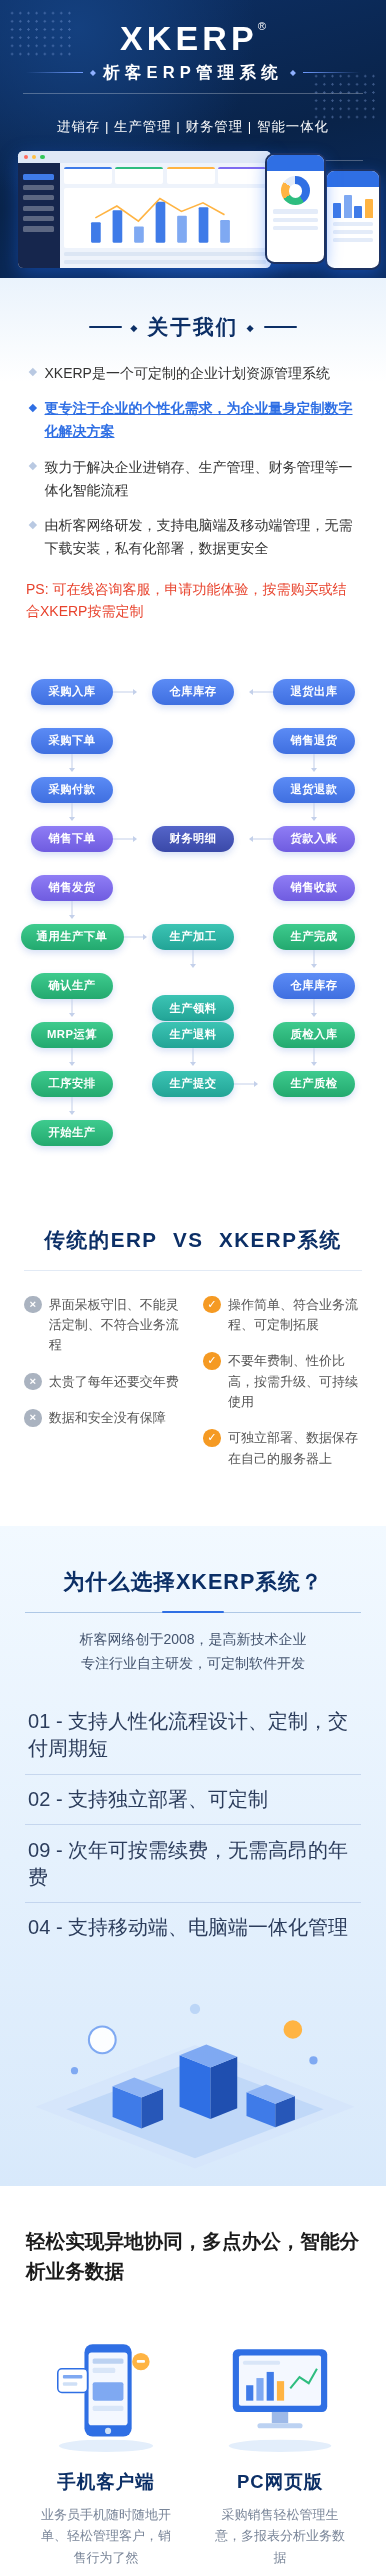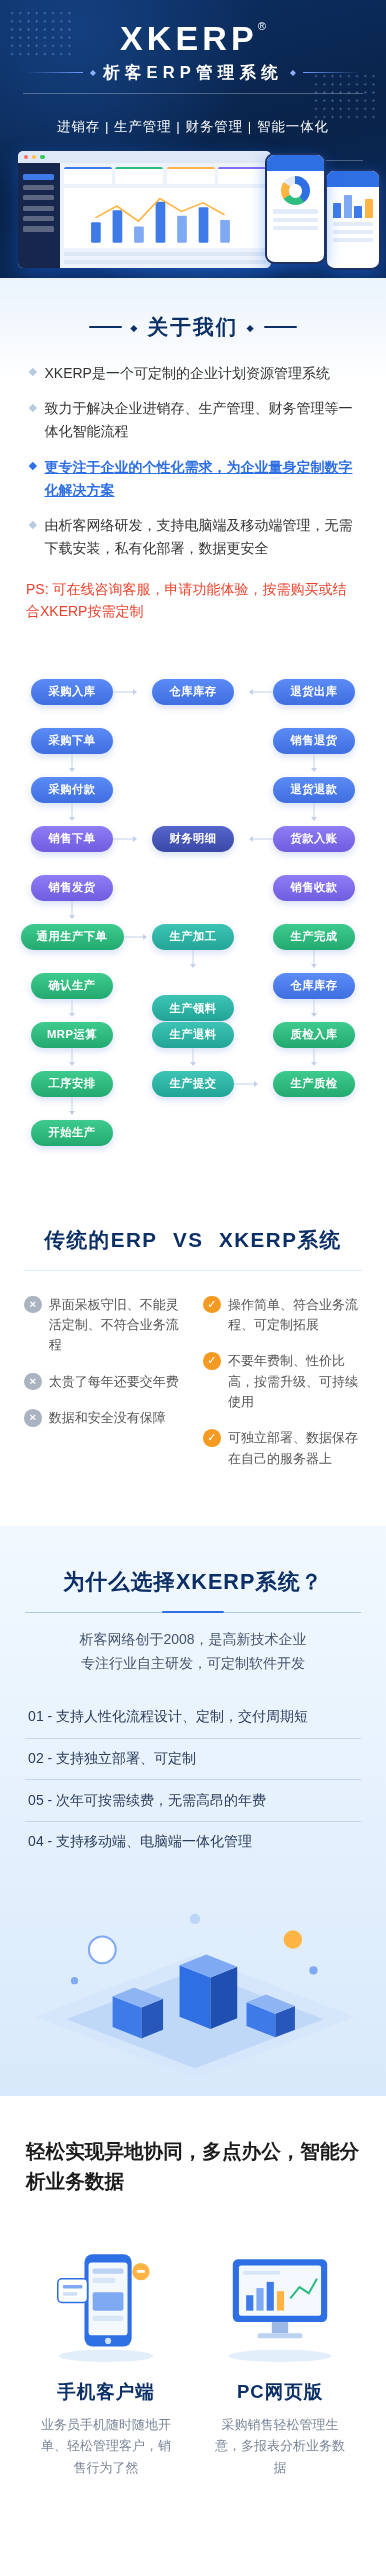--- a/index.html
+++ b/index.html
@@ -134,21 +134,21 @@
   .vs-icon.check { background:#f59a23; }
 
   
   .why { background:linear-gradient(180deg,#f2f9ff 0%, #d8e9fb 100%); padding:41px 25px 0; text-align:center; }
   .why-title { font-size:21.6px; color:#0c2f66; font-weight:bold; letter-spacing:1px; }
   .why-divider { height:0.5px; background:#aec8e6; margin:15.5px 0 14.4px; position:relative; }
   .why-divider::after { content:""; position:absolute; left:50%; top:-1px; transform:translateX(-50%);
                         width:62px; height:2.1px; background:#2f6fe4; border-radius:1px; }
   .why-sub { font-size:14px; color:#44546e; line-height:1.75; }
   .why-list { margin-top:21.6px; text-align:left; }
-  .why-item { font-size:14px; color:#2c3d5c; padding:11.3px 3.1px; border-bottom:0.5px solid rgba(110,145,200,.28); }
+  .why-item { font-size:20px; color:#2c3d5c; padding:11.3px 3.1px; border-bottom:0.5px solid rgba(110,145,200,.28); }
   .why-item:last-child { border-bottom:none; }
   .why-illus { margin-top:25px; }
 
   
   .ribbon-wrap { position:relative; background:linear-gradient(180deg,#d8e9fb 0%, #eef6fe 60%, #ffffff 100%);
                  padding:40px 0 47px; overflow:hidden; }
   .wave { position:absolute; border-radius:50%; background:rgba(175,210,245,.45); }
   .w1 { width:289px; height:93px; left:-72px; top:15.5px; }
   .w2 { width:319px; height:103px; right:-93px; bottom:-31px; background:rgba(160,200,245,.35); }
   .ribbon-shadow { filter:drop-shadow(0 6.2px 10.3px rgba(240,150,40,.45)); position:relative; }
@@ -283,23 +283,23 @@
       <span class="t-line"></span>
       <span class="t-diamond">◆</span>
       <span>关于我们</span>
       <span class="t-diamond">◆</span>
       <span class="t-line"></span>
     </h2>
     <div class="about-list">
 
         <div class="about-item">XKERP是一个可定制的企业计划资源管理系统</div>
 
+        <div class="about-item highlight">更专注于企业的个性化需求，为企业量身定制数字化解决方案</div>
+
         <div class="about-item">致力于解决企业进销存、生产管理、财务管理等一体化智能流程</div>
-
-        <div class="about-item highlight">更专注于企业的个性化需求，为企业量身定制数字化解决方案</div>
 
         <div class="about-item">由析客网络研发，支持电脑端及移动端管理，无需下载安装，私有化部署，数据更安全</div>
       </div>
     <p class="ps-note">PS: 可在线咨询客服，申请功能体验，按需购买或结合XKERP按需定制</p>
   </section>
 
   <section class="flow-section">
     <div class="flow">
 
         <div class="fnode c-blue arrow-right" style="grid-area: 1 / 1;">采购入库</div>
@@ -405,21 +405,21 @@
     <p class="why-sub">
       <span>析客网络创于2008，是高新技术企业</span><br>
       <span>专注行业自主研发，可定制软件开发</span>
     </p>
     <div class="why-list">
 
         <div class="why-item">01 - 支持人性化流程设计、定制，交付周期短</div>
 
         <div class="why-item">02 - 支持独立部署、可定制</div>
 
-        <div class="why-item">05 - 次年可按需续费，无需高昂的年费</div>
+        <div class="why-item">09 - 次年可按需续费，无需高昂的年费</div>
 
         <div class="why-item">04 - 支持移动端、电脑端一体化管理</div>
       </div>
     <div class="why-illus">
       <svg viewBox="0 0 660 400" width="340" height="206">
         <polygon points="330,130 640,250 330,370 20,250" fill="#d6e6fb"></polygon>
         <polygon points="330,160 580,255 330,350 80,255" fill="#c0d8f8"></polygon>
         <polygon points="300,150 360,174 360,274 300,250" fill="#2f6fe4"></polygon>
         <polygon points="360,174 412,153 412,253 360,274" fill="#1f4fb0"></polygon>
         <polygon points="300,150 352,129 412,153 360,174" fill="#7fa9f2"></polygon>

